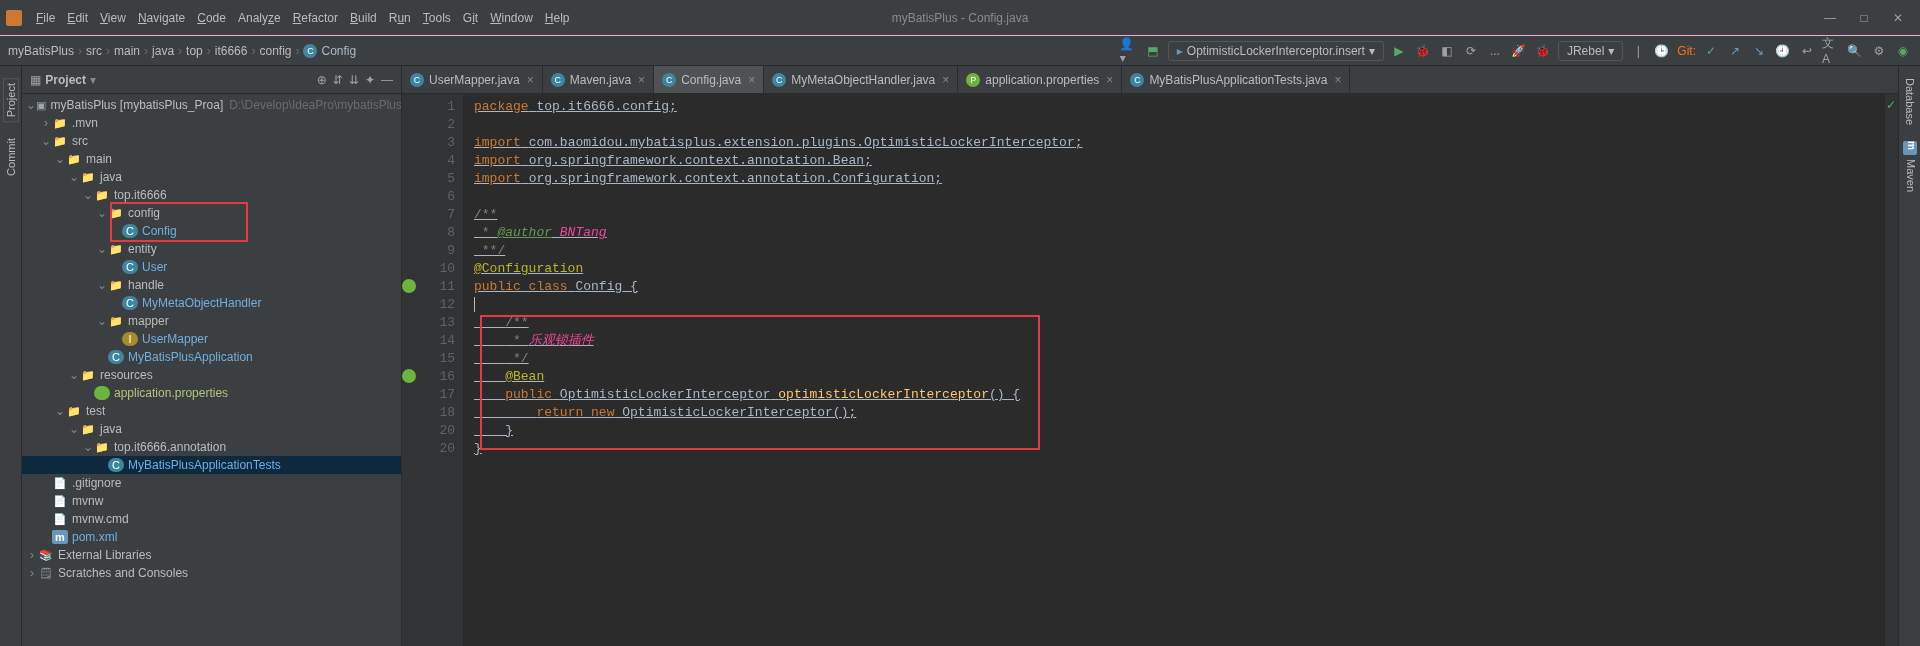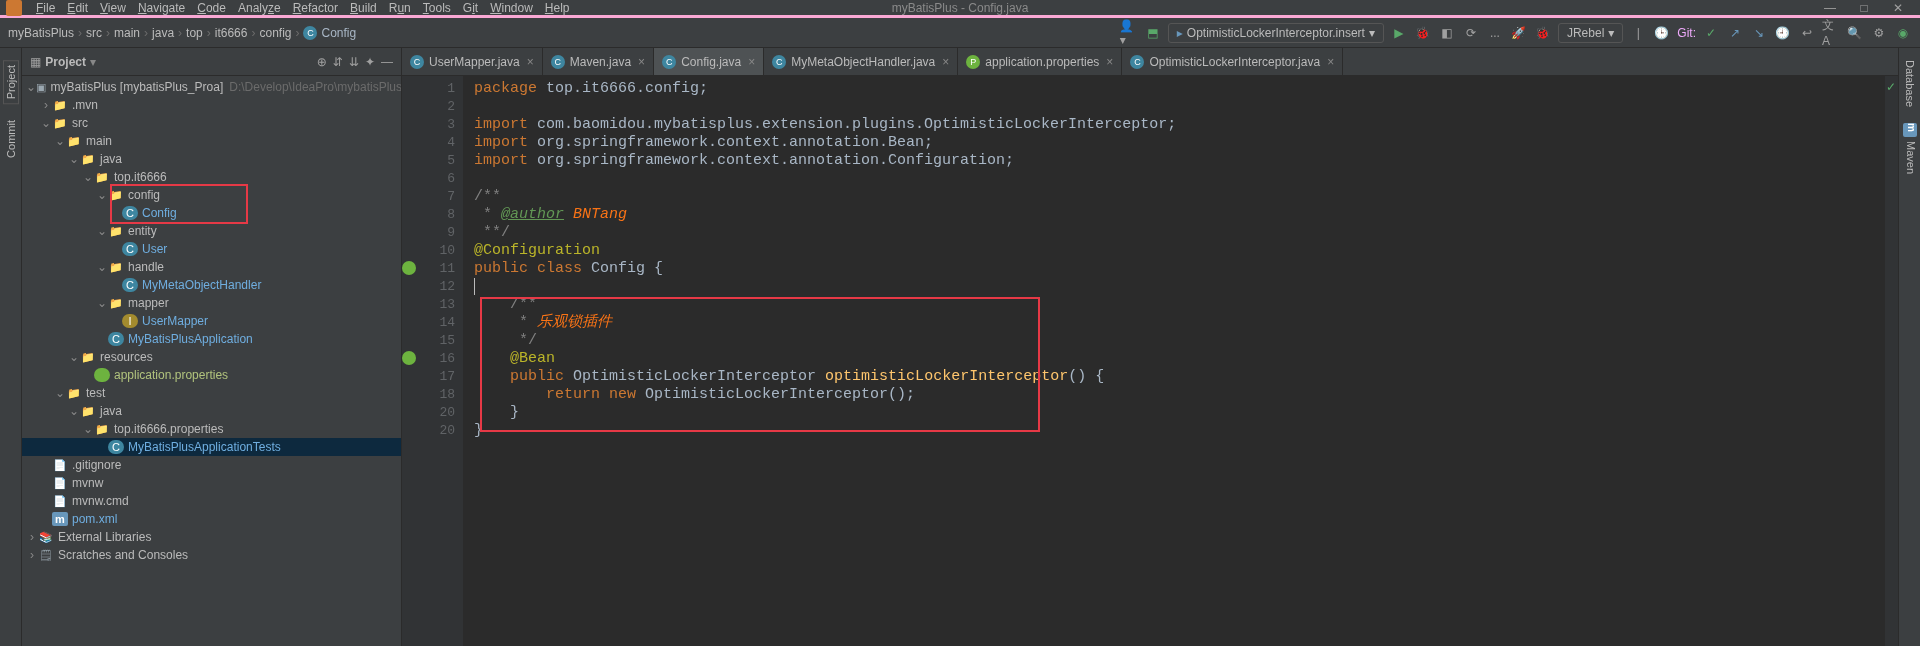--- a/index.html
+++ b/index.html
@@ -13,26 +13,26 @@
   overflow: hidden;
 }
 .window {
   display: flex;
   flex-direction: column;
   width: 100%;
   height: 100%;
   background: #3c3f41;
 }
 .titlebar {
-  height: 18px;
+  height: 36px;
   background: #3c3f41;
   display: flex;
   align-items: center;
   padding: 0 6px;
-  border-bottom: 3px solid #f9a8d4;
+  border-bottom: 1px solid #f9a8d4;
   color: #bbbbbb;
   position: relative;
 }
 .titlebar .app-icon {
   width: 16px;
   height: 16px;
   background: #cc7832;
   margin-right: 8px;
   border-radius: 2px;
 }
@@ -285,34 +285,35 @@
   background: #6db33f;
   border-radius: 50%;
 }
 .annot-gutter {
   width: 18px;
   background: #313335;
 }
 .code {
   flex: 1;
   font-family: "Consolas", "Courier New", monospace;
-  font-size: 15px;
+  font-size: 13px;
   line-height: 18px;
   padding: 4px 0 0 10px;
   white-space: pre;
   position: relative;
+  text-decoration: underline;
 }
 .code-line { height: 18px; }
 .kw { color: #cc7832; }
 .ann { color: #bbb529; }
 .type { color: #a9b7c6; }
 .mtd { color: #ffc66d; }
 .comment { color: #808080; }
 .doctag { color: #629755; font-style: italic; text-decoration: underline; }
-.docitalic { color: #f97316; font-style: italic; }
+.docitalic { color: #ec4899; font-style: italic; }
 .pkg { color: #a9b7c6; }
 .caret {
   border-left: 1px solid #bbbbbb;
 }
 .right-marker {
   width: 14px;
   background: #313335;
   border-left: 1px solid #2b2b2b;
   position: relative;
 }
@@ -387,21 +388,21 @@
       <span class="tb-icon">⟳</span>
       <span class="tb-icon">...</span>
       <span class="tb-icon green">🚀</span>
       <span class="tb-icon green">🐞</span>
       <div class="run-config">
         <span>JRebel</span>
         <span style="margin-left:4px;">▾</span>
       </div>
       <span class="tb-icon">|</span>
       <span class="tb-icon">🕒</span>
-      <span style="color:#f0abfc;">Git:</span>
+      <span style="color:#f97316;">Git:</span>
       <span class="tb-icon green">✓</span>
       <span class="tb-icon blue">↗</span>
       <span class="tb-icon blue">↘</span>
       <span class="tb-icon">🕘</span>
       <span class="tb-icon">↩</span>
       <span class="tb-icon">文A</span>
       <span class="tb-icon">🔍</span>
       <span class="tb-icon">⚙</span>
       <span class="tb-icon green">◉</span>
     </div>
@@ -520,21 +521,21 @@
           <span class="label">test</span>
         </div>
         <div class="tree-row depth-3">
           <span class="arrow">⌄</span>
           <span class="ticon folder-icon" style="color:#6db33f;">📁</span>
           <span class="label">java</span>
         </div>
         <div class="tree-row depth-4">
           <span class="arrow">⌄</span>
           <span class="ticon folder-icon teal">📁</span>
-          <span class="label">top.it6666.properties</span>
+          <span class="label">top.it6666.annotation</span>
         </div>
         <div class="tree-row depth-5 selected">
           <span class="arrow"></span>
           <span class="ticon class-icon">C</span>
           <span class="label blue">MyBatisPlusApplicationTests</span>
         </div>
         <div class="tree-row depth-1">
           <span class="arrow"></span>
           <span class="ticon file-icon">📄</span>
           <span class="label">.gitignore</span>
@@ -591,21 +592,21 @@
             <span>MyMetaObjectHandler.java</span>
             <span class="close">×</span>
           </div>
           <div class="tab">
             <span class="tab-icon class-icon" style="background:#6db33f;">P</span>
             <span>application.properties</span>
             <span class="close">×</span>
           </div>
           <div class="tab">
             <span class="tab-icon class-icon" style="background:#3e86a0;">C</span>
-            <span>OptimisticLockerInterceptor.java</span>
+            <span>MyBatisPlusApplicationTests.java</span>
             <span class="close">×</span>
           </div>
         </div>
       <div class="editor">
         <div class="annot-gutter"></div>
         <div class="gutter" id="linenums">
             <div class="gutter-line">1</div>
             <div class="gutter-line">2</div>
             <div class="gutter-line">3</div>
             <div class="gutter-line">4</div>

